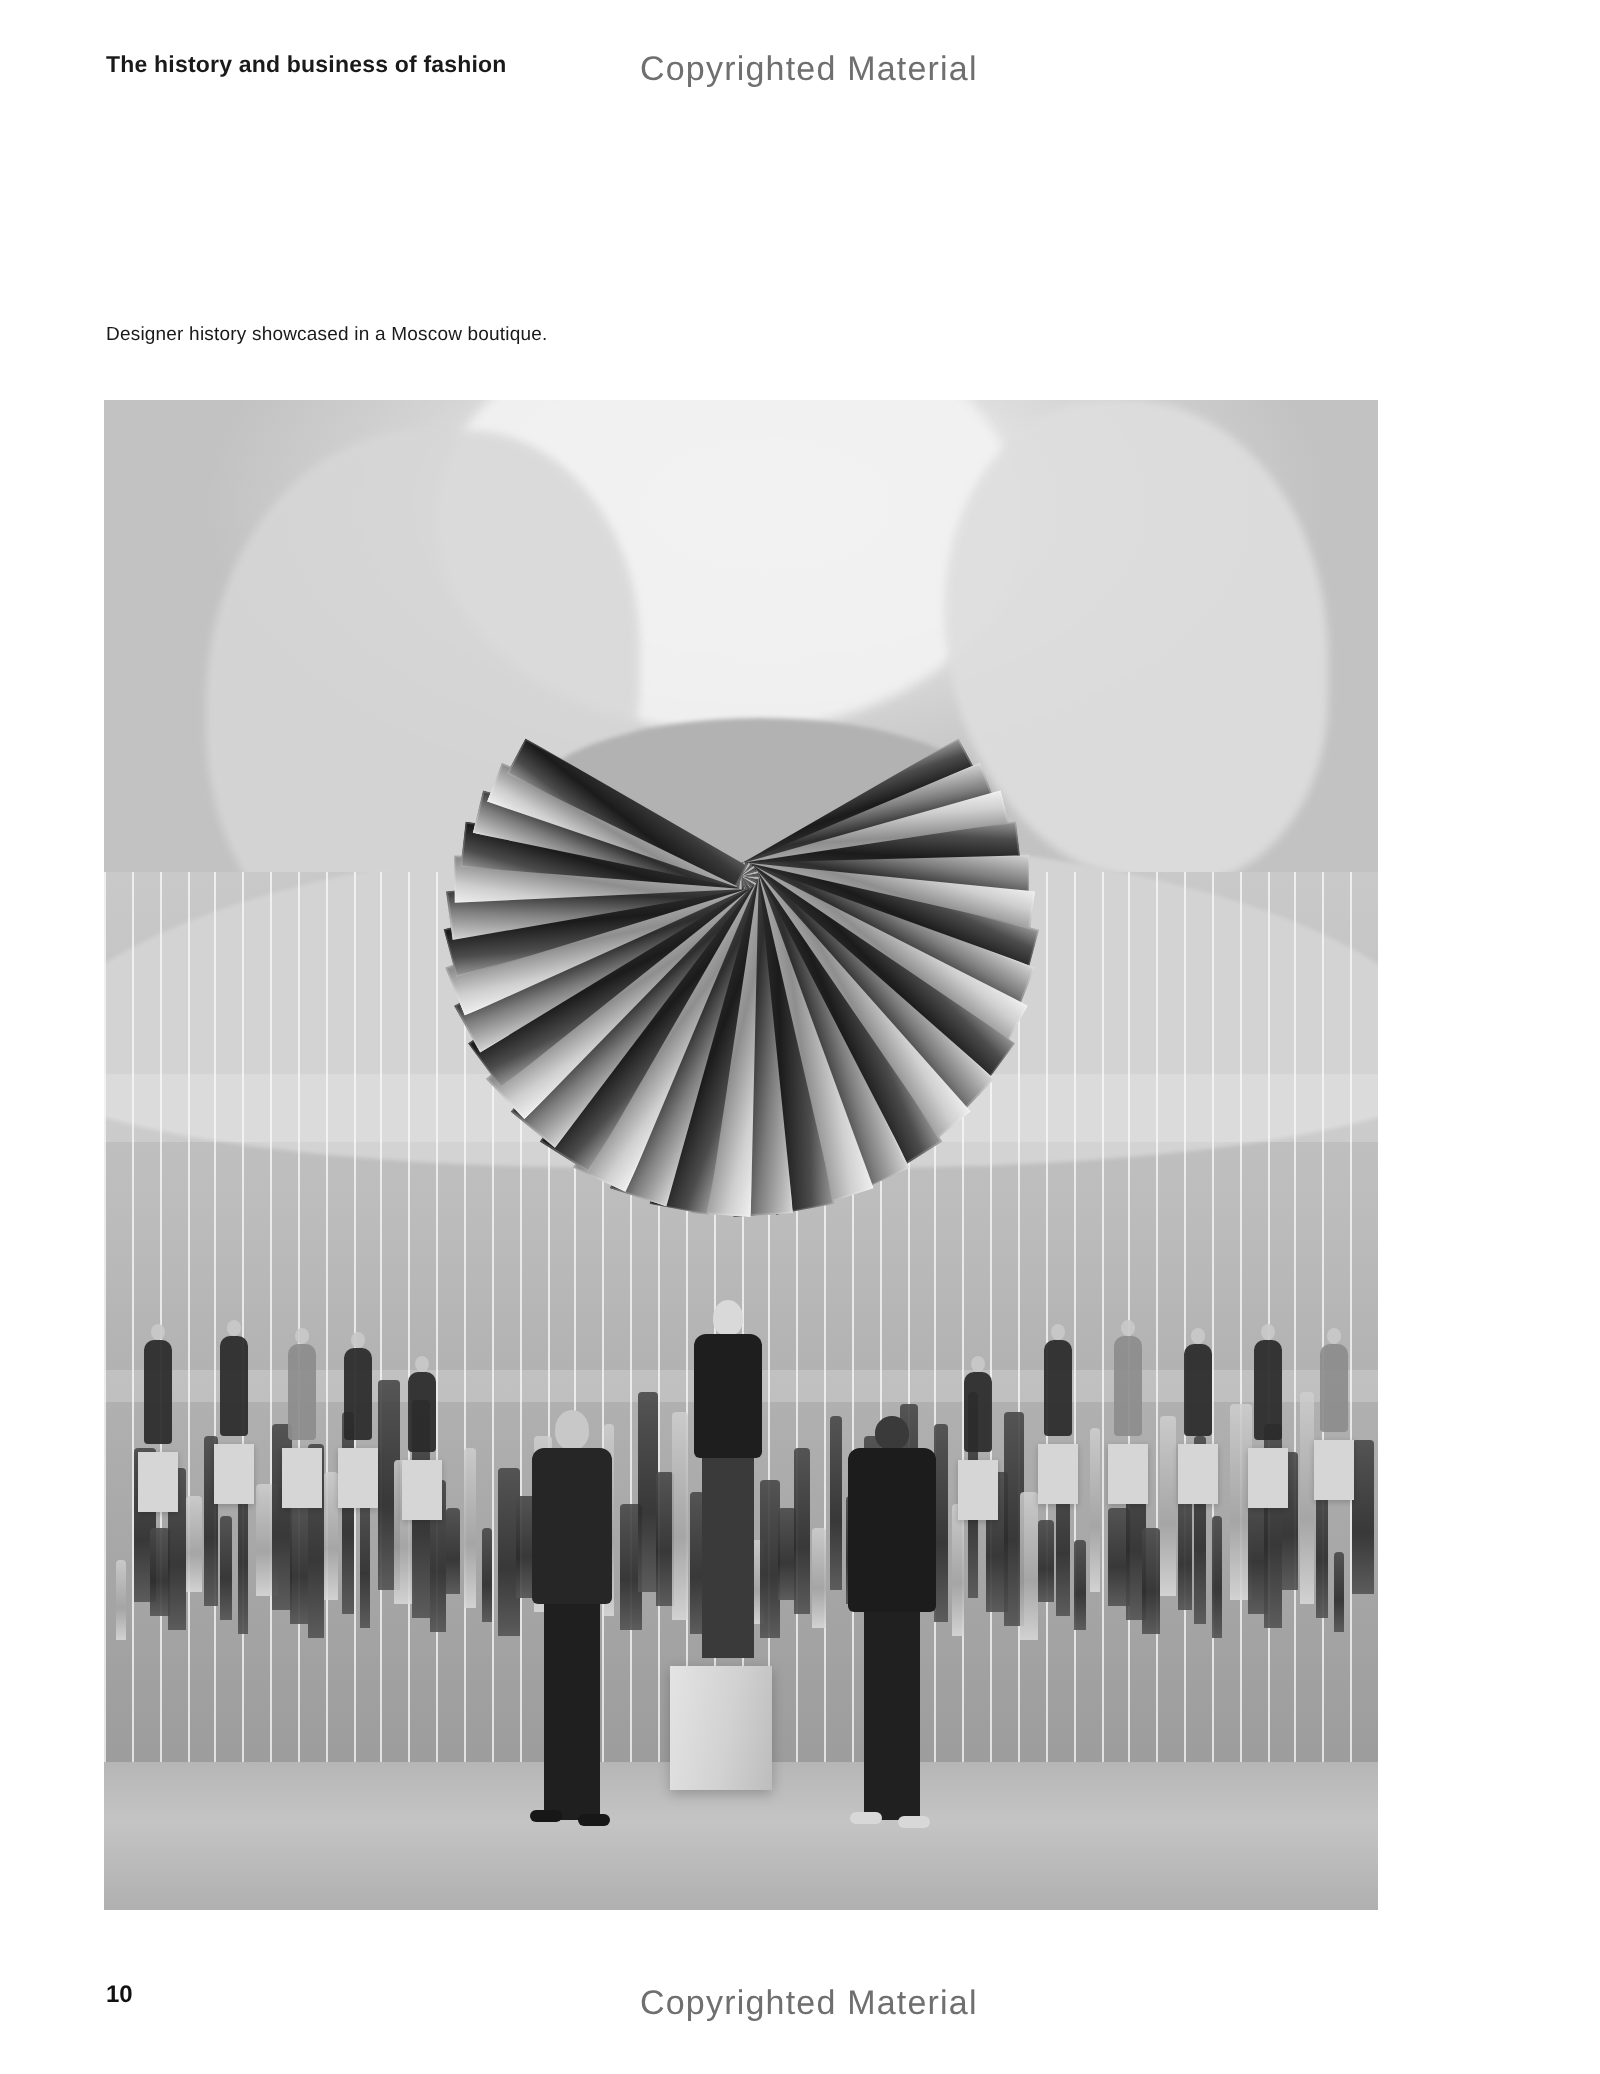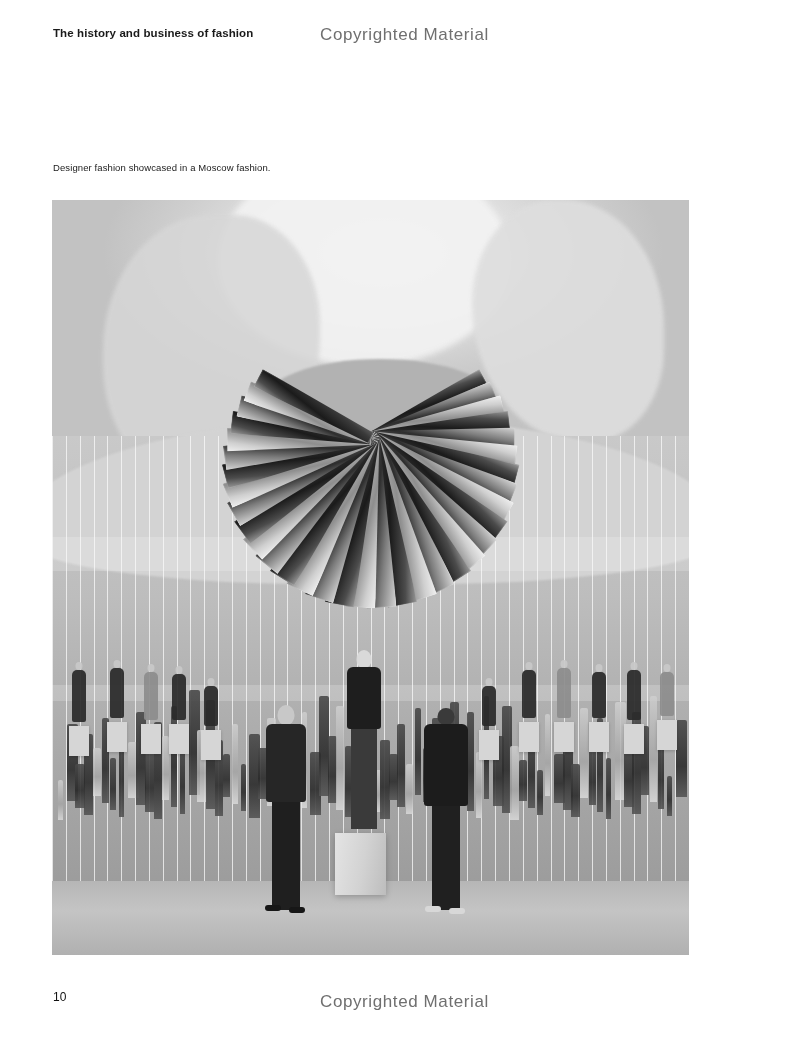--- a/index.html
+++ b/index.html
@@ -288,21 +288,21 @@
     background: #d6d6d6;
     box-shadow: 0 1px 3px rgba(0,0,0,.2);
   }
 
   
   .page-number {
     position: absolute;
     left: 53px;
     top: 990px;
     font-size: 12px;
-    font-weight: normal;
+    font-weight: bold;
     color: #111111;
   }
   .watermark-bottom {
     position: absolute;
     left: 320px;
     top: 992px;
     font-size: 17px;
     letter-spacing: 0.6px;
     color: #6f6f6f;
     white-space: nowrap;
@@ -310,21 +310,21 @@
 </style>
 </head>
 <body>
 
 <div class="page">
 
   <div class="running-head">The history and business of fashion</div>
 
   <div class="watermark-top">Copyrighted Material</div>
 
-  <div class="caption">Designer fashion showcased in a Moscow fashion.</div>
+  <div class="caption">Designer history showcased in a Moscow boutique.</div>
 
   <div class="figure">
     <div class="fig-inner" id="fig-inner">
       <div class="ceiling"></div>
       <div class="ceiling-patch-c"></div>
       <div class="ceiling-patch-a"></div>
       <div class="ceiling-patch-b"></div>
 
       <div class="wall">
         <div class="wall-curve"></div>

